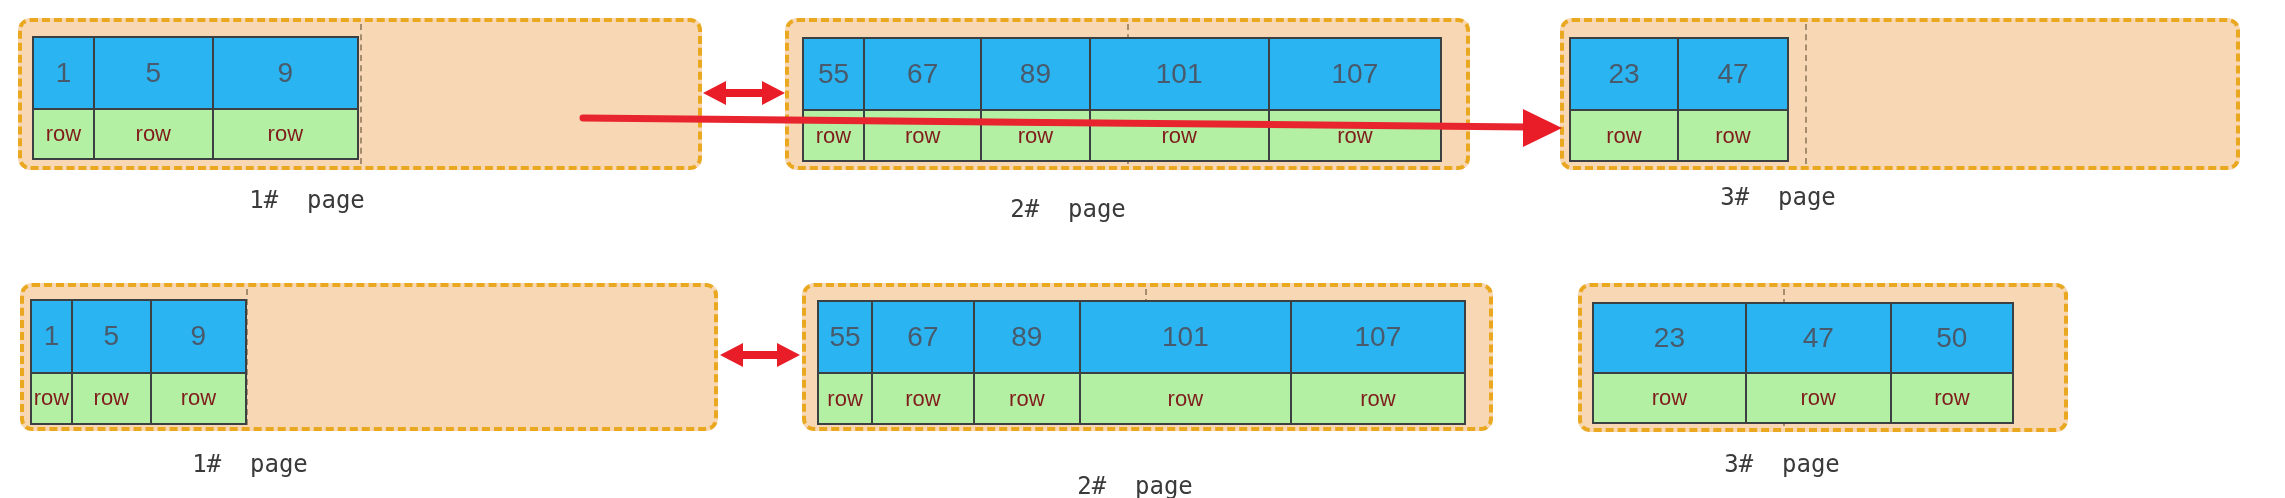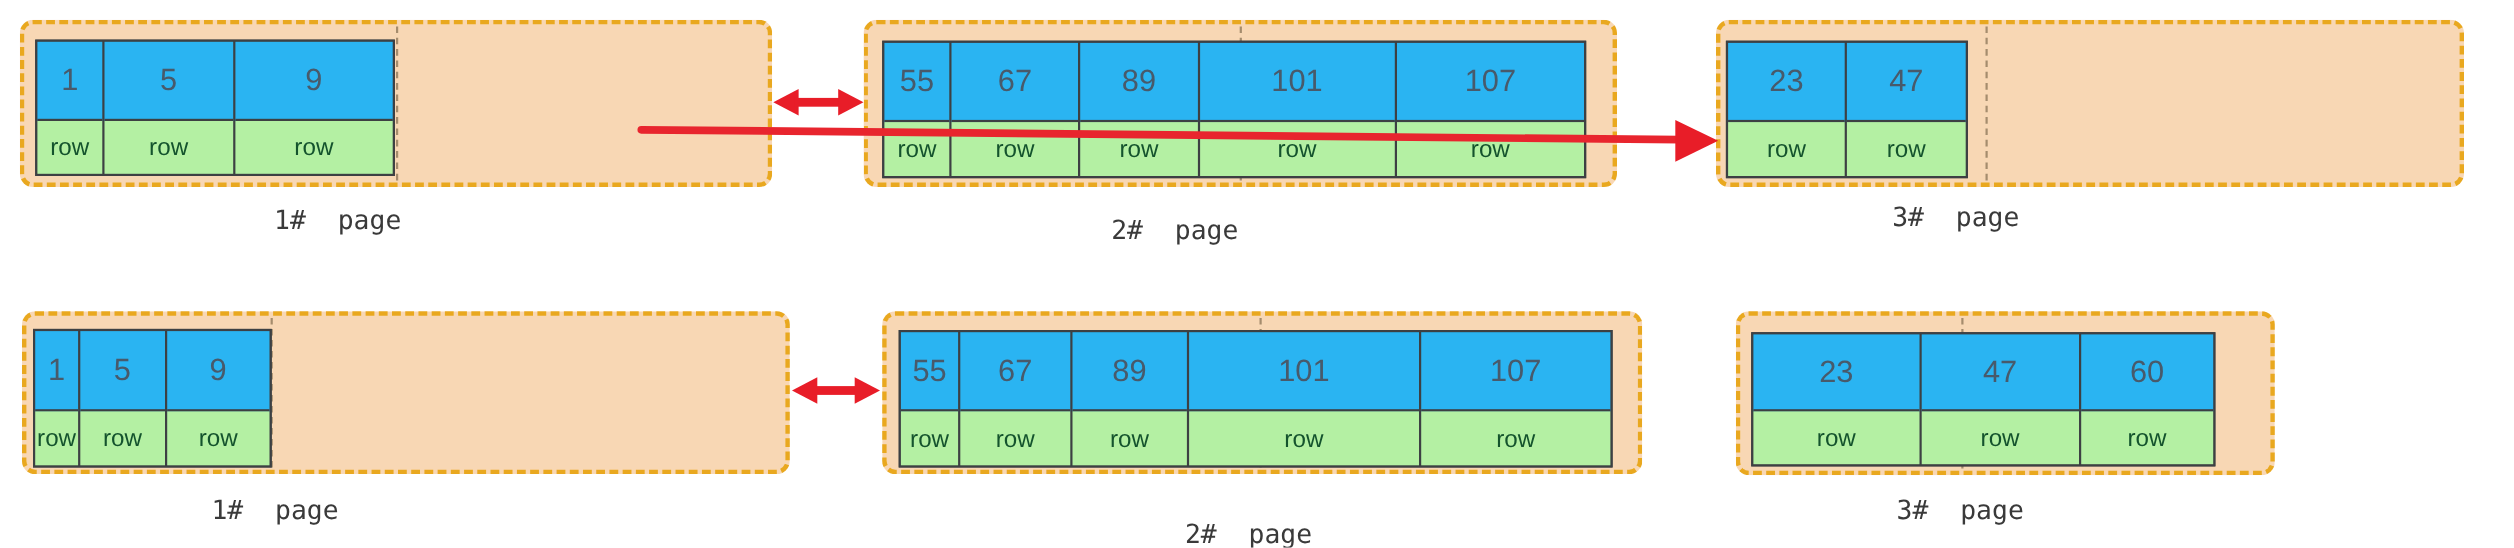--- a/index.html
+++ b/index.html
@@ -34,21 +34,21 @@
   .col{display:flex;flex-direction:column;flex-basis:0;min-width:0;border-right:2px solid #3d4043;box-sizing:border-box}
   .col:last-child{border-right:none}
   .key{
     flex:0 0 58%;background:#2ab4f2;border-bottom:2px solid #3d4043;
     display:flex;align-items:center;justify-content:center;
     font-size:28px;color:#485a6b;
   }
   .rowcell{
     flex:1;background:#b4f0a3;
     display:flex;align-items:center;justify-content:center;
-    font-size:22px;color:#14532d;
+    font-size:22px;color:#7f1d1d;
   }
 
   
   .divider{
     position:absolute;top:2px;bottom:2px;width:0;z-index:1;
     border-left:2px dashed rgba(120,100,70,.65);
   }
   .p00 .divider{left:338px}
   .p01 .divider{left:338px}
   .p02 .divider{left:241px}
@@ -179,21 +179,21 @@
       <div class="ptable">
         <div class="col" style="flex-grow: 153;">
           <div class="key">23</div>
           <div class="rowcell">row</div>
         </div>
         <div class="col" style="flex-grow: 145;">
           <div class="key">47</div>
           <div class="rowcell">row</div>
         </div>
         <div class="col" style="flex-grow: 122;">
-          <div class="key">60</div>
+          <div class="key">50</div>
           <div class="rowcell">row</div>
         </div>
       </div>
     </div>
 
   <div class="plabel l00">1#  page</div>
   <div class="plabel l01">2#  page</div>
   <div class="plabel l02">3#  page</div>
   <div class="plabel l10">1#  page</div>
   <div class="plabel l11">2#  page</div>

